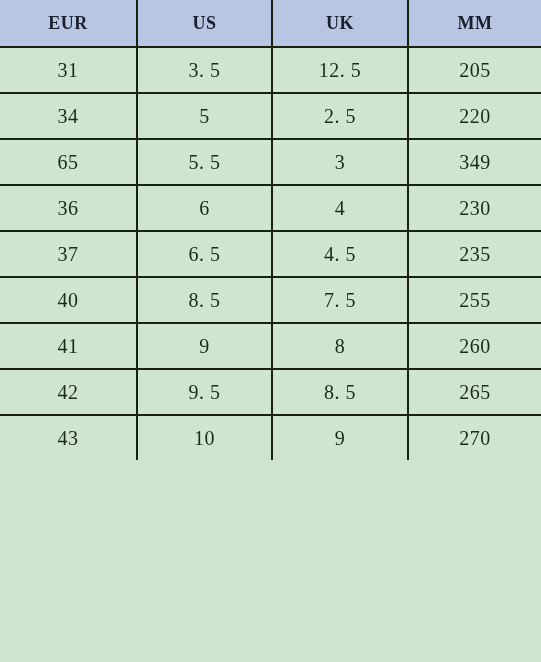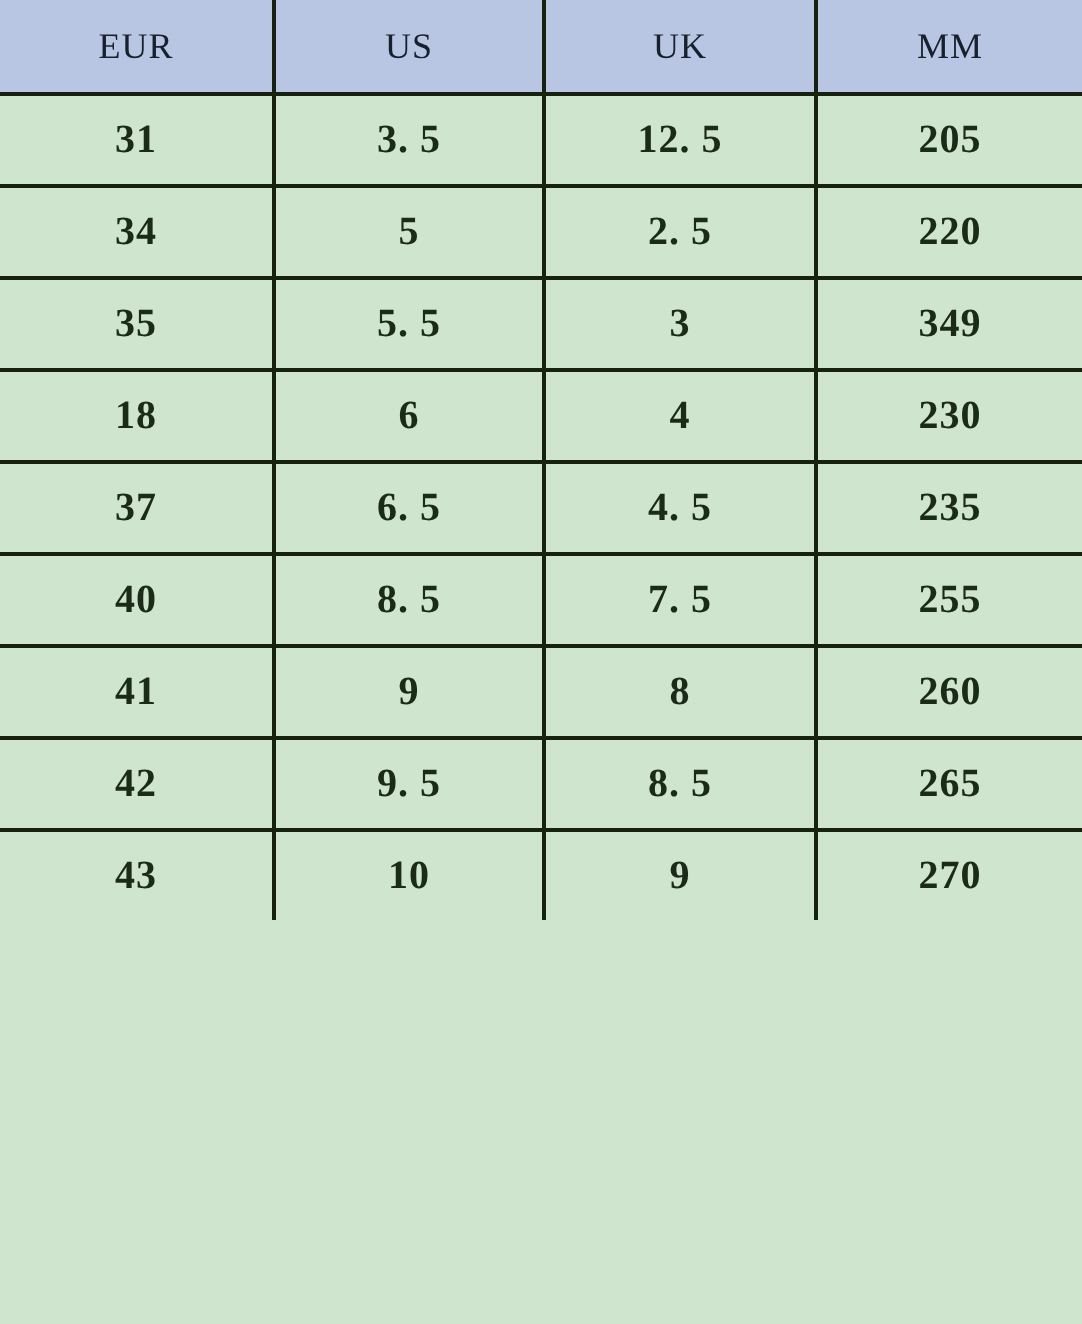--- a/index.html
+++ b/index.html
@@ -26,32 +26,31 @@
   #size-table col.c-mm  { width: 133px; }
 
   #size-table th,
   #size-table td {
     text-align: center;
     vertical-align: middle;
     border-right: 2px solid #16210f;
     border-bottom: 2px solid #16210f;
     padding: 0;
     letter-spacing: 0.5px;
-    font-weight: bold;
   }
 
   #size-table tr > *:last-child {
     border-right: none;
   }
 
   #size-table thead th {
     background: #b8c6e3;
     height: 46px;
     font-size: 18px;
-    font-weight: normal;
+    font-weight: bold;
     color: #17202c;
   }
 
   #size-table tbody td {
     background: #cfe5cd;
     height: 44px;
     font-size: 20px;
     color: #1b2b18;
   }
 
@@ -84,27 +83,27 @@
         <td>12. 5</td>
         <td>205</td>
       </tr>
       <tr>
         <td>34</td>
         <td>5</td>
         <td>2. 5</td>
         <td>220</td>
       </tr>
       <tr>
-        <td>35</td>
+        <td>65</td>
         <td>5. 5</td>
         <td>3</td>
         <td>349</td>
       </tr>
       <tr>
-        <td>18</td>
+        <td>36</td>
         <td>6</td>
         <td>4</td>
         <td>230</td>
       </tr>
       <tr>
         <td>37</td>
         <td>6. 5</td>
         <td>4. 5</td>
         <td>235</td>
       </tr>

